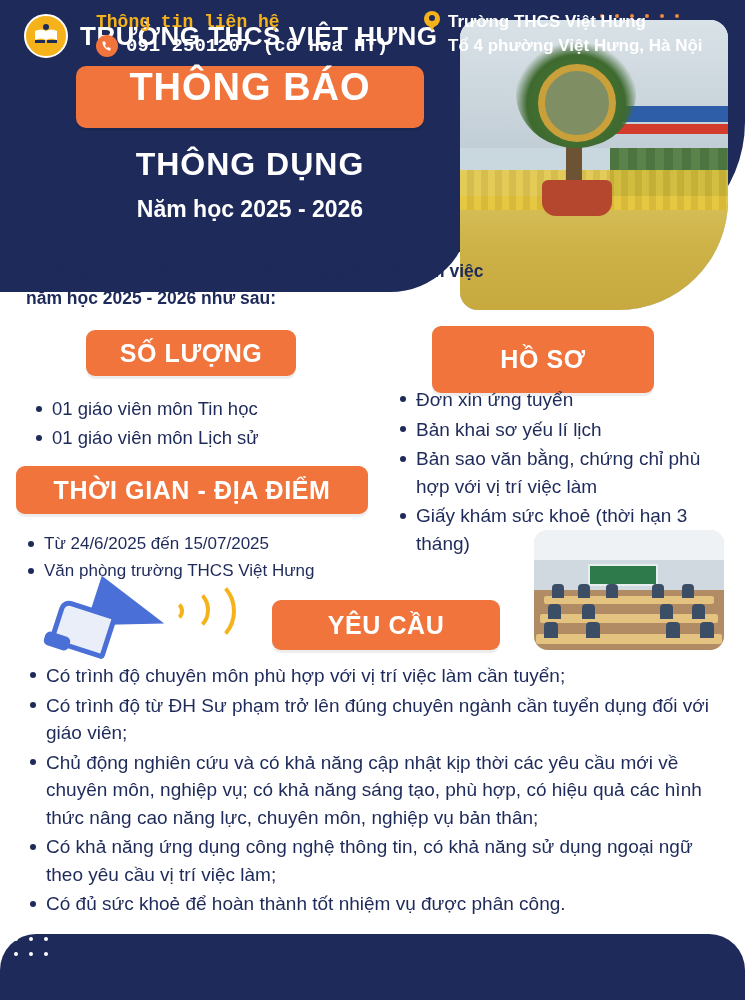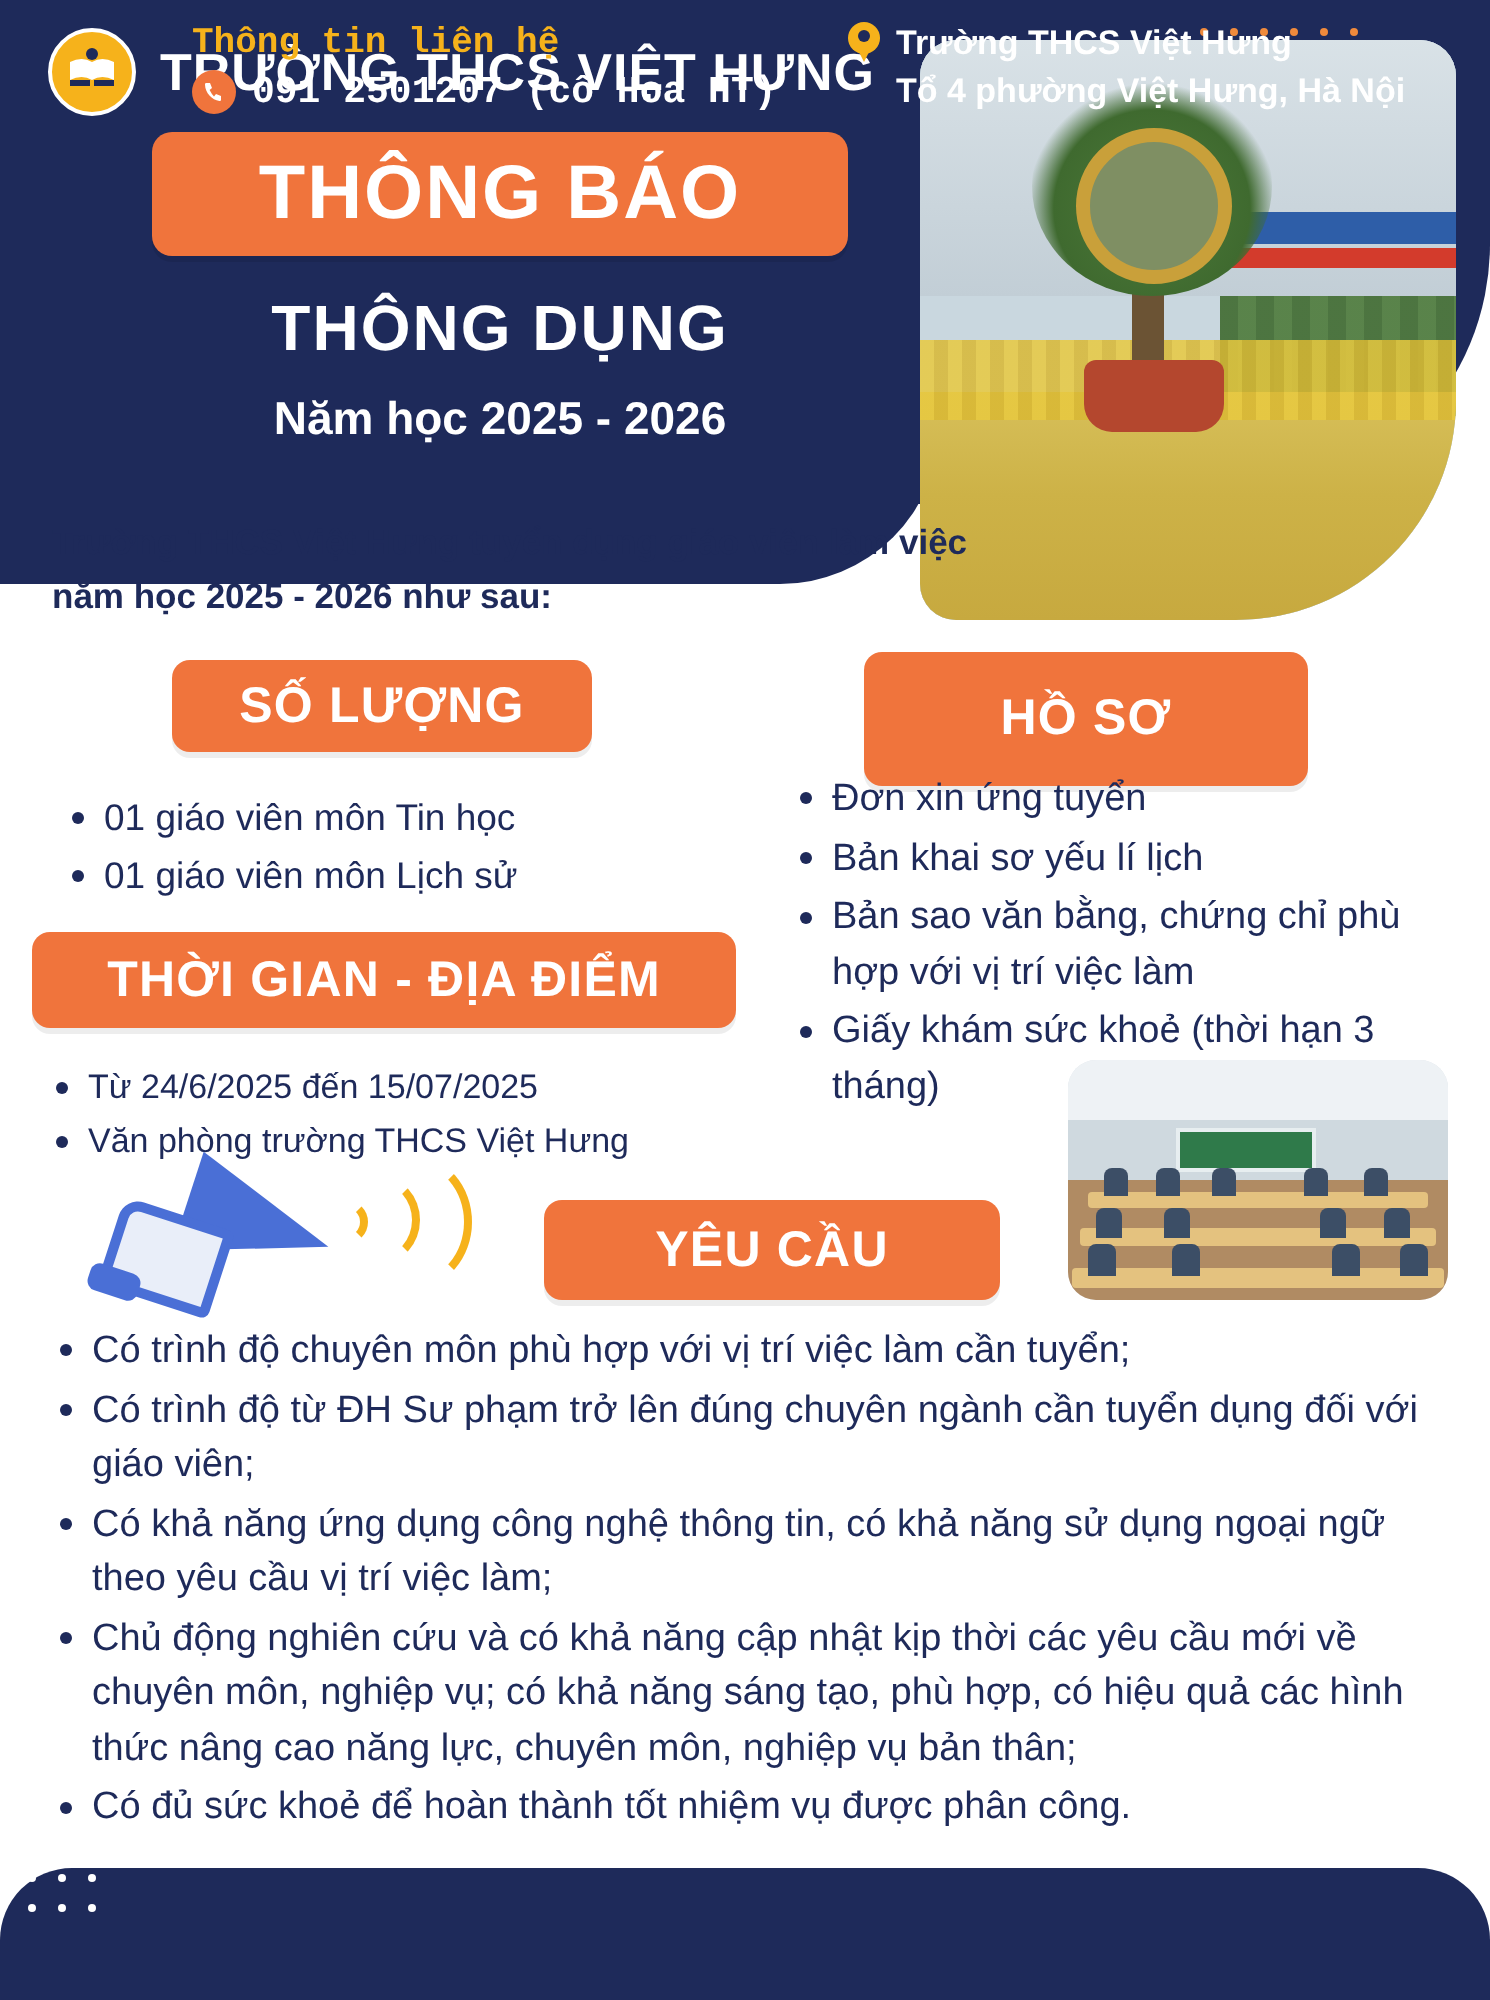--- a/index.html
+++ b/index.html
@@ -81,21 +81,21 @@
   }
   .dots-bottom span { background: #ffffff; }
 
   
   .thongbao {
     position: absolute;
     top: 66px; left: 76px;
     width: 348px; height: 62px;
     background: #f0743c;
     border-radius: 10px;
-    display: flex; align-items: center; justify-content: center;
+    display: flex; justify-content: center;
     box-shadow: 0 3px 0 rgba(0,0,0,0.08);
   }
   .thongbao span {
     color:#ffffff; font-size: 38px; font-weight: bold; letter-spacing: 1px;
   }
   .tuyendung {
     position: absolute;
     top: 146px; left: 76px;
     width: 348px;
     text-align: center;
@@ -448,22 +448,22 @@
   <div class="cp-person" style="top:92px;left:132px;width:14px;height:16px;"></div>
   <div class="cp-person" style="top:92px;left:166px;width:14px;height:16px;"></div>
 </div>
 
 <div class="pill pill-yeucau">
   <span>YÊU CẦU</span>
 </div>
 <ul class="blist list-yeucau">
   <li>Có trình độ chuyên môn phù hợp với vị trí việc làm cần tuyển;</li>
   <li>Có trình độ từ ĐH Sư phạm trở lên đúng chuyên ngành cần tuyển dụng đối với giáo viên;</li>
+  <li>Chủ động nghiên cứu và có khả năng cập nhật kịp thời các yêu cầu mới về chuyên môn, nghiệp vụ; có khả năng sáng tạo, phù hợp, có hiệu quả các hình thức nâng cao năng lực, chuyên môn, nghiệp vụ bản thân;</li>
   <li> Có khả năng ứng dụng công nghệ thông tin, có khả năng sử dụng ngoại ngữ theo yêu cầu vị trí việc làm;</li>
-  <li>Chủ động nghiên cứu và có khả năng cập nhật kịp thời các yêu cầu mới về chuyên môn, nghiệp vụ; có khả năng sáng tạo, phù hợp, có hiệu quả các hình thức nâng cao năng lực, chuyên môn, nghiệp vụ bản thân;</li>
   <li>Có đủ sức khoẻ để hoàn thành tốt nhiệm vụ được phân công.</li>
 </ul>
 
 <div class="footer"></div>
 
 <div class="dots dots-bottom">
   <span></span>
     <span></span>
     <span></span>
   <span></span>

